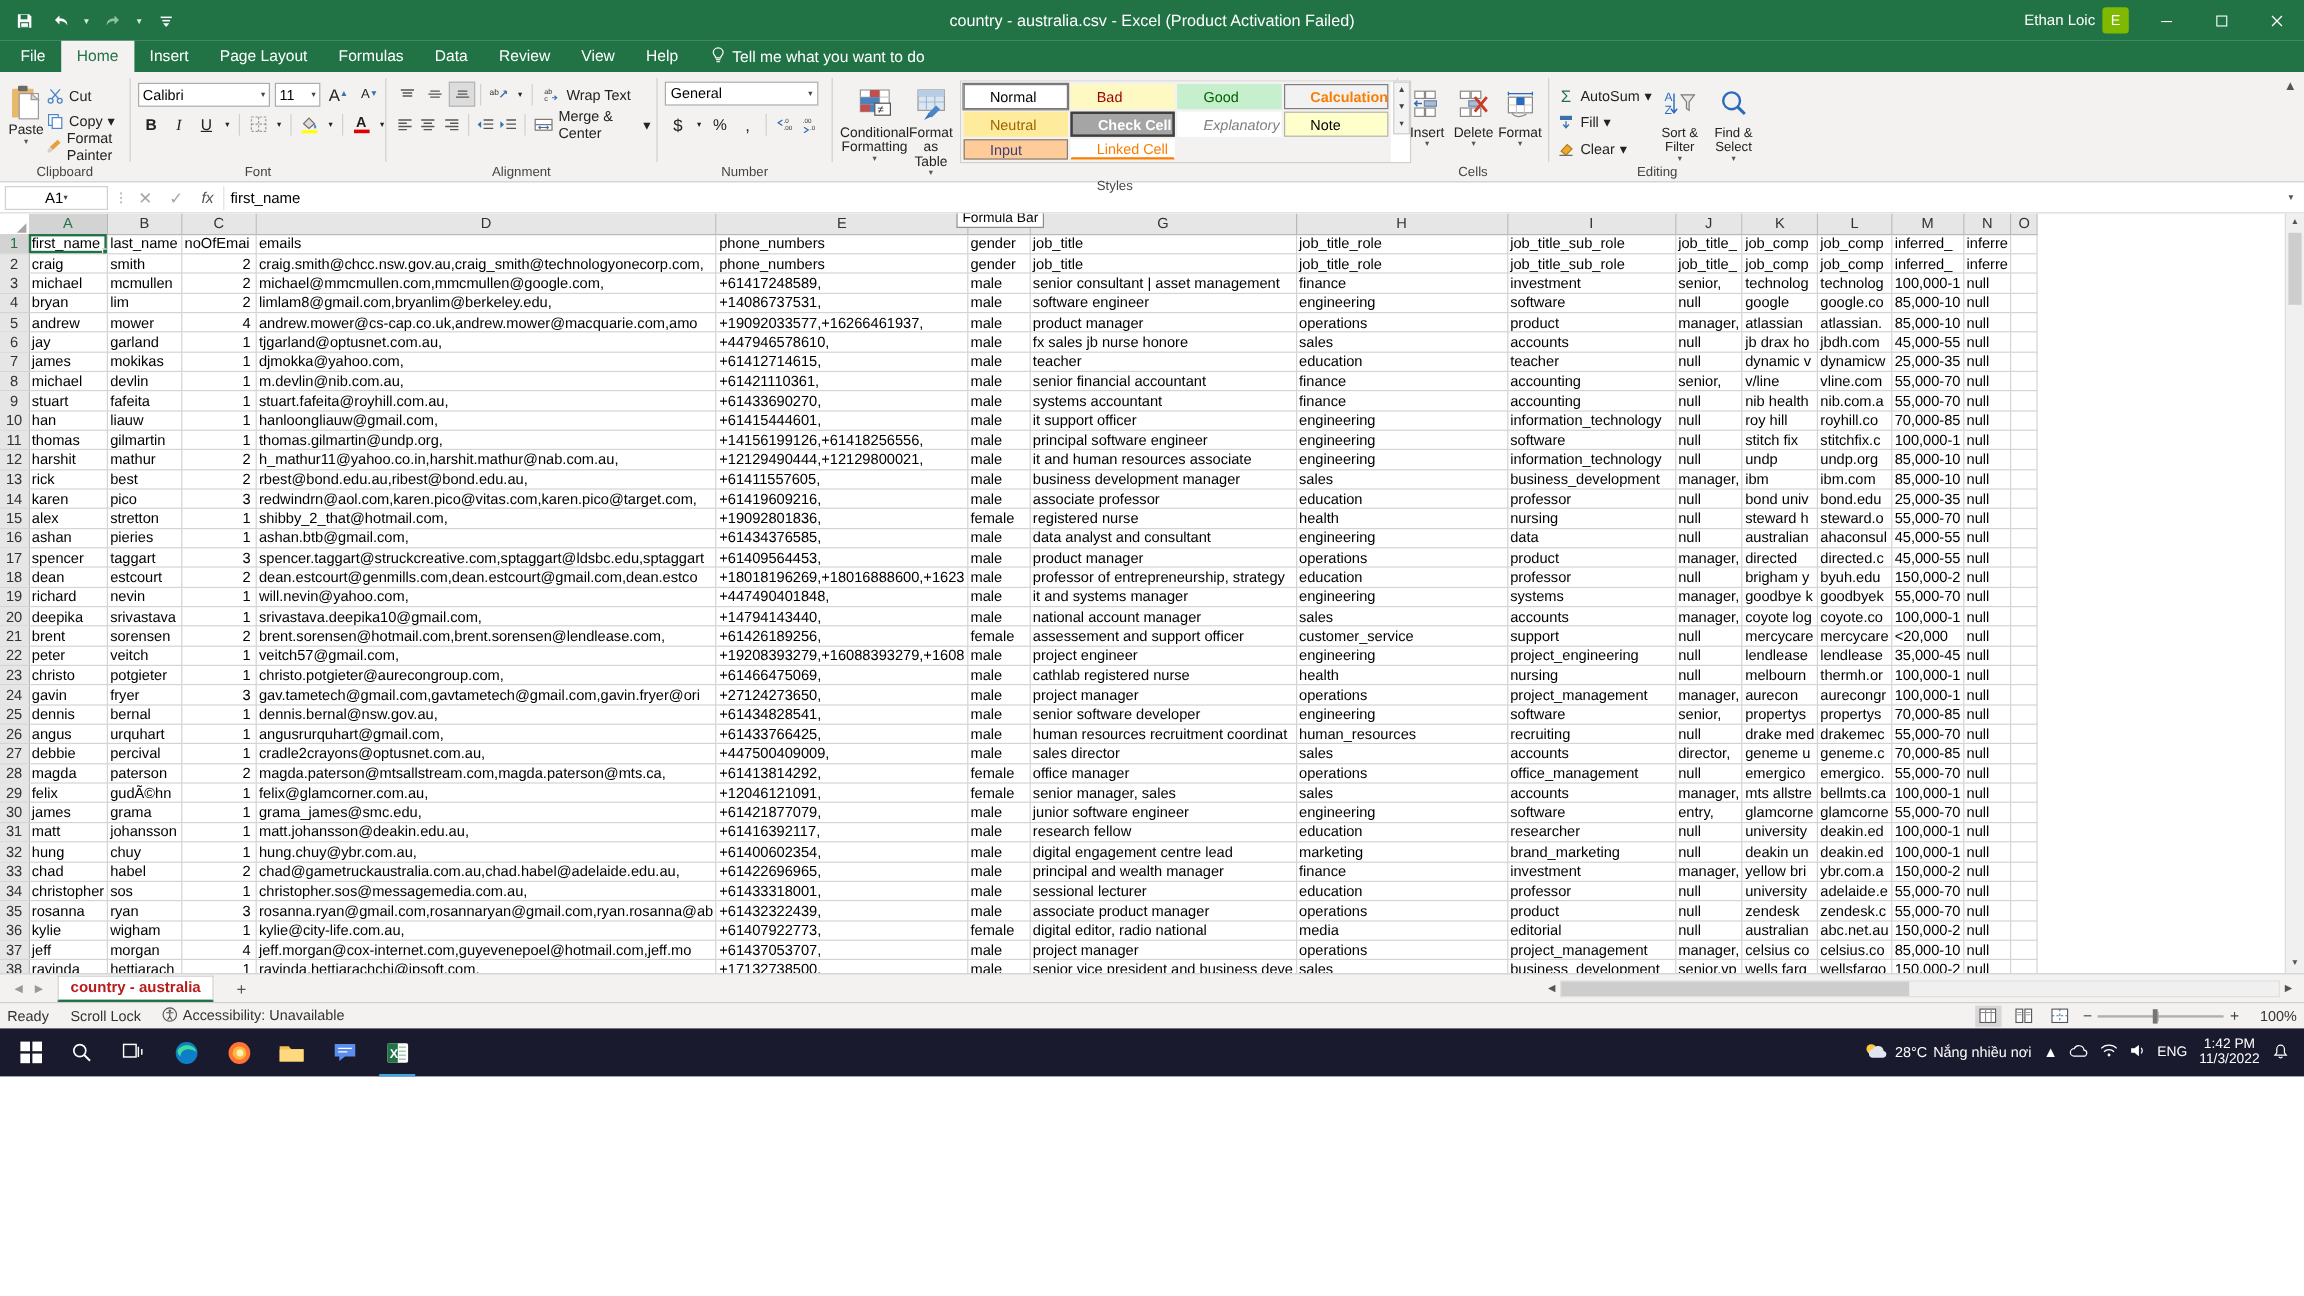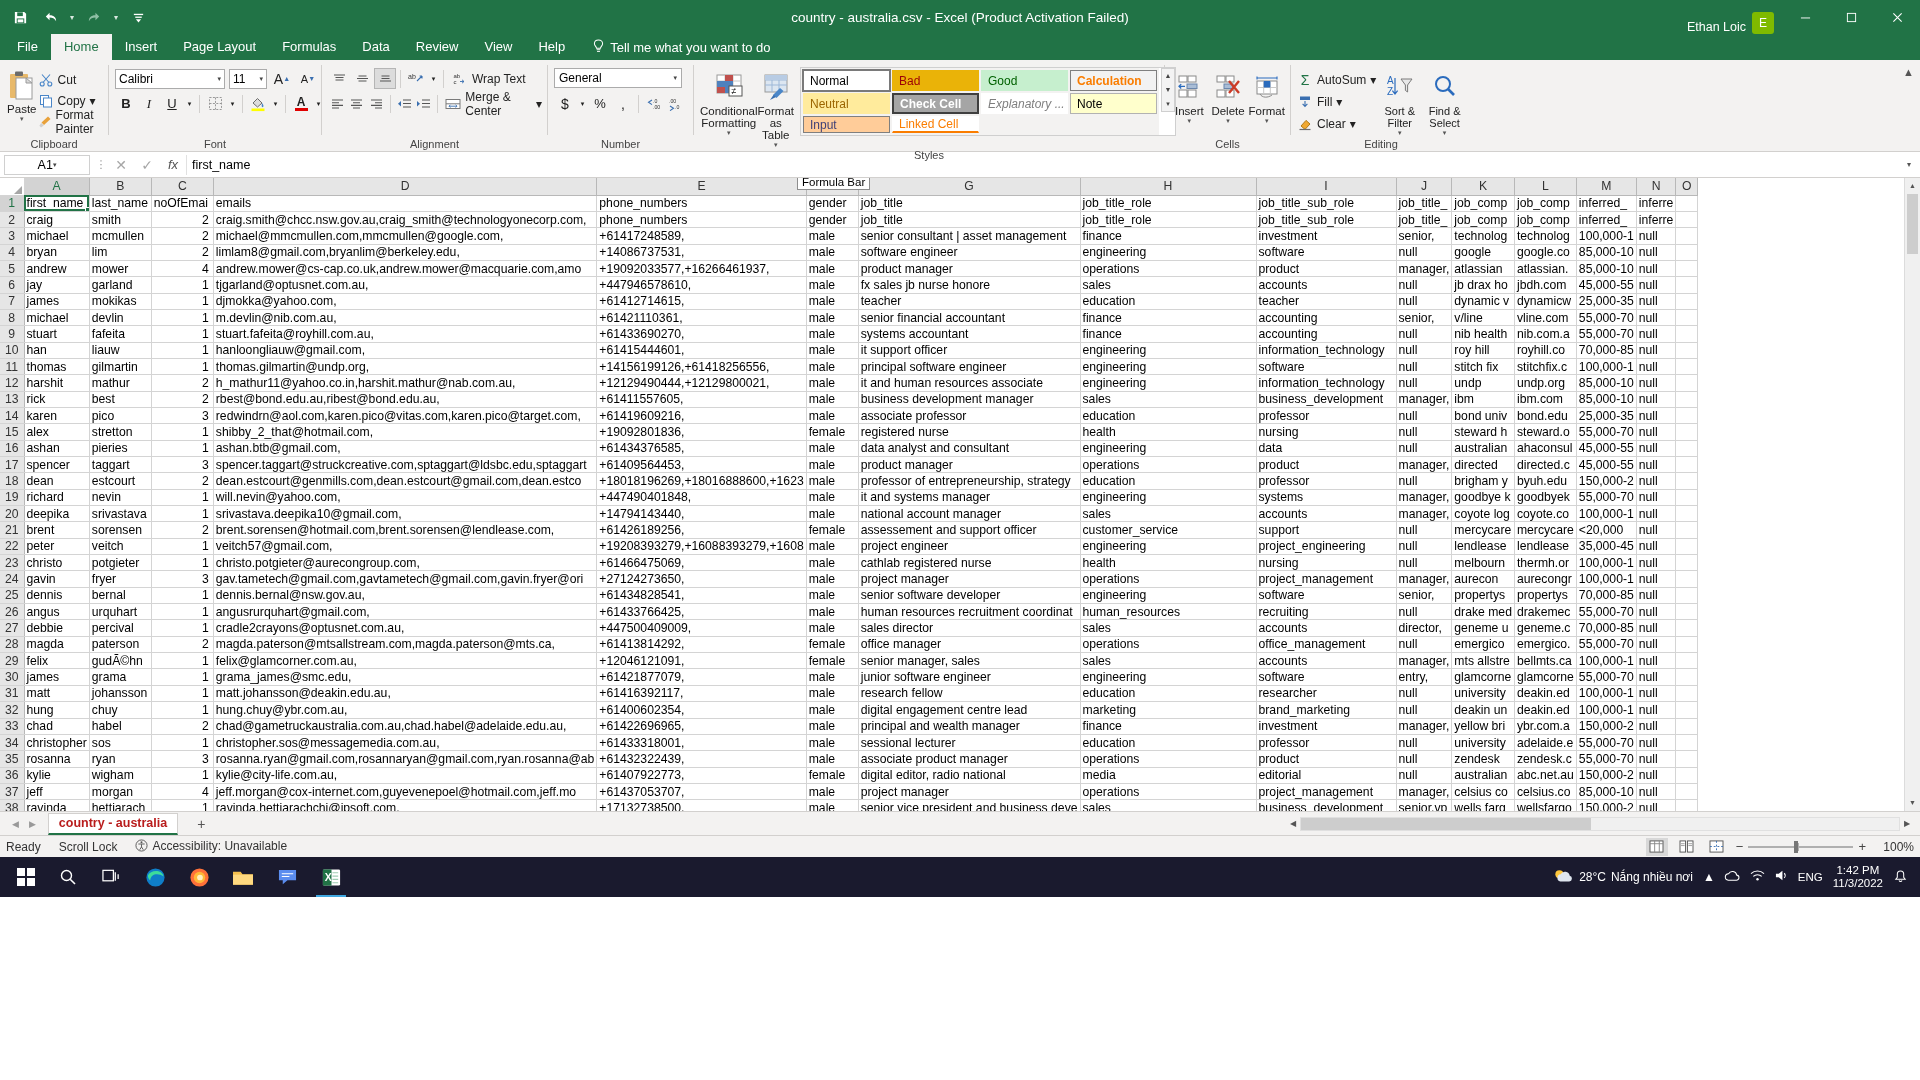--- a/index.html
+++ b/index.html
@@ -24,21 +24,21 @@
     width:28px; height:26px; display:flex; align-items:center; justify-content:center;
     color:#fff; font-size:15px; line-height:1;
   }
   .qat-btn.dim { color:#8fbfa5; }
   .qat-caret { font-size:8px; color:#d8e8e0; width:12px; text-align:center; }
   .title-center {
     position:absolute; left:0; right:0; text-align:center;
     font-size:13.5px; color:#fff; pointer-events:none;
   }
   .title-right {
-    margin-left:auto; display:flex; align-items:flex-end; gap:0px; padding-right:0px;
+    margin-left:auto; display:flex; align-items:center; gap:0px; padding-right:0px;
   }
   .user-name { font-size:12.5px; color:#fff; margin-right:6px; }
   .avatar {
     width:22px; height:22px; border-radius:3px; background:#7fba00;
     display:flex; align-items:center; justify-content:center;
     font-size:12px; color:#fff; margin-right:8px;
   }
   .win-btn {
     width:46px; height:34px; display:flex; align-items:center; justify-content:center;
     color:#fff; font-size:13px;
@@ -103,21 +103,21 @@
     width:128px; height:20px; background:#fff; border:1px solid #ababab;
     font-size:12px; padding:1px 4px; display:flex; align-items:center; justify-content:space-between;
   }
 
   
   .stylesgal {
     display:grid; grid-template-columns:repeat(4, 87px); grid-template-rows:21px 21px;
     gap:2px 2px; padding:2px; background:#f3f2f1;
   }
   .scell {
-    font-size:12px; display:flex; align-items:center; padding:0 6px;
+    font-size:12px; display:flex; align-items:center; padding:0 21px;
     border:1px solid transparent; white-space:nowrap; overflow:hidden;
   }
   .gal-scroll {
     width:14px; display:flex; flex-direction:column; justify-content:space-between;
     border:1px solid #cfcfcf; background:#f3f3f3; margin-left:2px;
   }
   .gal-scroll div { font-size:7px; text-align:center; color:#444; height:14px; line-height:14px; }
 
   
   .fbar {
@@ -574,21 +574,21 @@
           </span>
           <span class="lbl">Format as Table</span>
           <span class="dd">▾</span>
         </div>
 
         <div style="display:flex;align-items:flex-start;margin-left:6px;border:1px solid #cfcfcf;background:#fff;">
           <div class="stylesgal">
             <div class="scell" style="background:#ffffff;color:#000;border-color:#7a7a7a;outline:1px solid #7a7a7a;outline-offset:0">
                 <span>Normal</span>
               </div>
-            <div class="scell" style="background:#eab308;color:#9c0006">
+            <div class="scell" style="background:#fef9c3;color:#9c0006">
                 <span>Bad</span>
               </div>
             <div class="scell" style="background:#c6efce;color:#006100">
                 <span>Good</span>
               </div>
             <div class="scell" style="background:#ffeb9c;color:#9c6500">
                 <span>Neutral</span>
               </div>
             <div class="scell" style="background:#a5a5a5;color:#fff;border:2px solid #3f3f3f;font-weight:bold">
                 <span>Check Cell</span>

